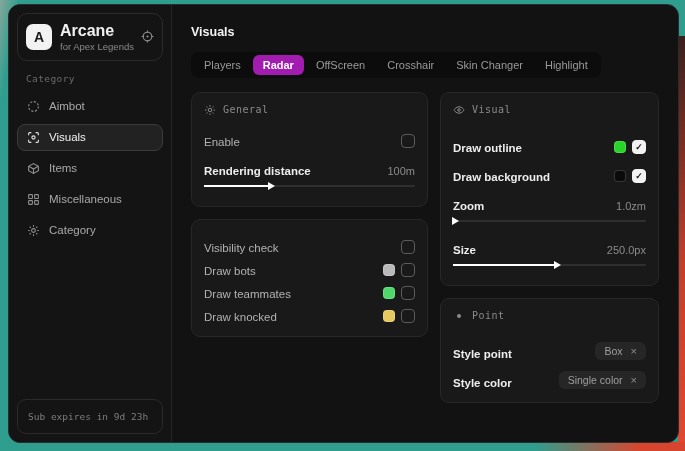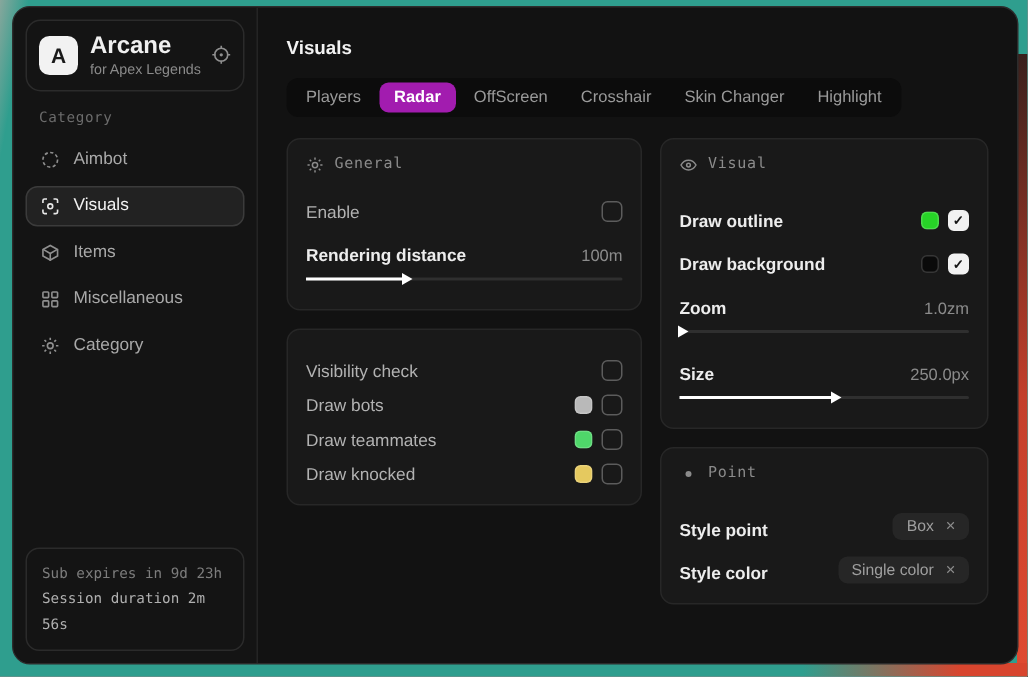--- a/index.html
+++ b/index.html
@@ -171,21 +171,20 @@
         <svg width="13" height="13" viewBox="0 0 24 24" fill="none" stroke="currentColor" stroke-width="2">
           <circle cx="12" cy="12" r="3.5"></circle>
           <path d="M12 2v3M12 19v3M2 12h3M19 12h3M4.9 4.9l2.1 2.1M17 17l2.1 2.1M19.1 4.9 17 7M7 17l-2.1 2.1"></path>
         </svg>
       </span>
       <span>Category</span>
     </button>
 
     <div class="session-box">
       <div class="session-line1">Sub expires in 9d 23h</div>
-      <div class="session-line2">Session duration 2m 56s</div>
     </div>
   </div>
 
   <div class="main">
     <div class="page-title">Visuals</div>
 
     <div class="tabbar">
       <button class="tab">Players</button>
       <button class="tab active">Radar</button>
       <button class="tab">OffScreen</button>

